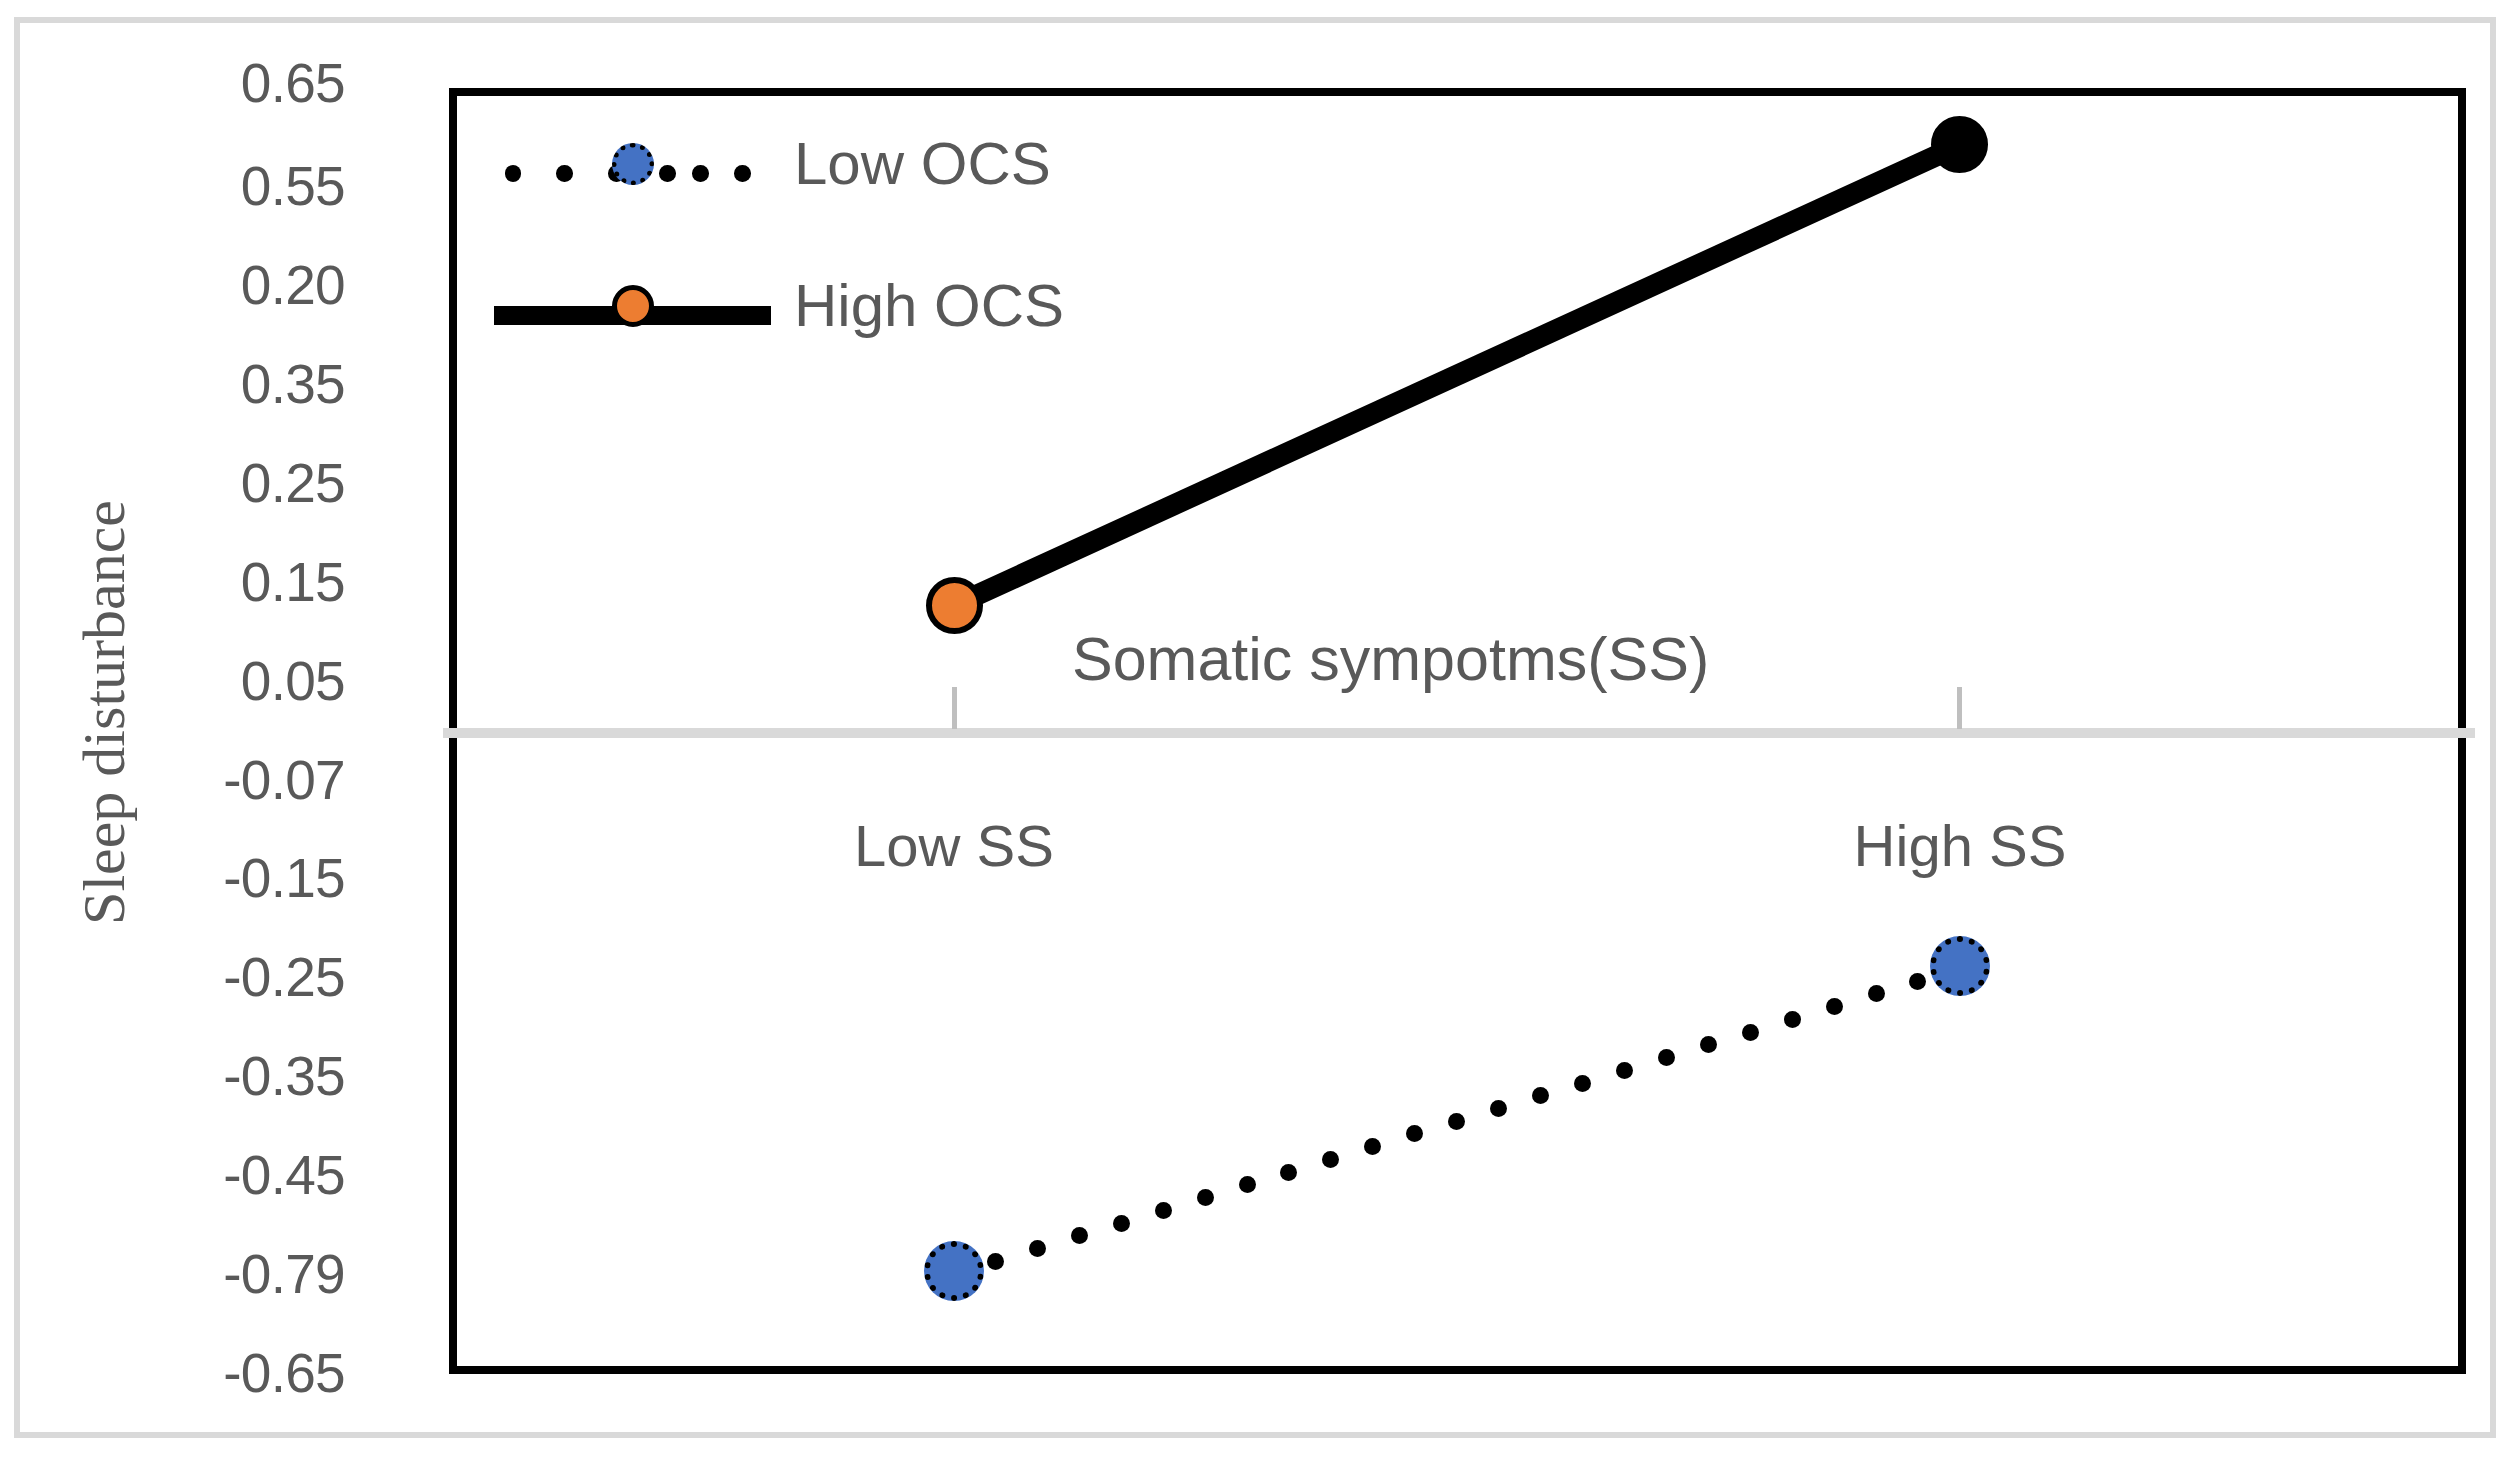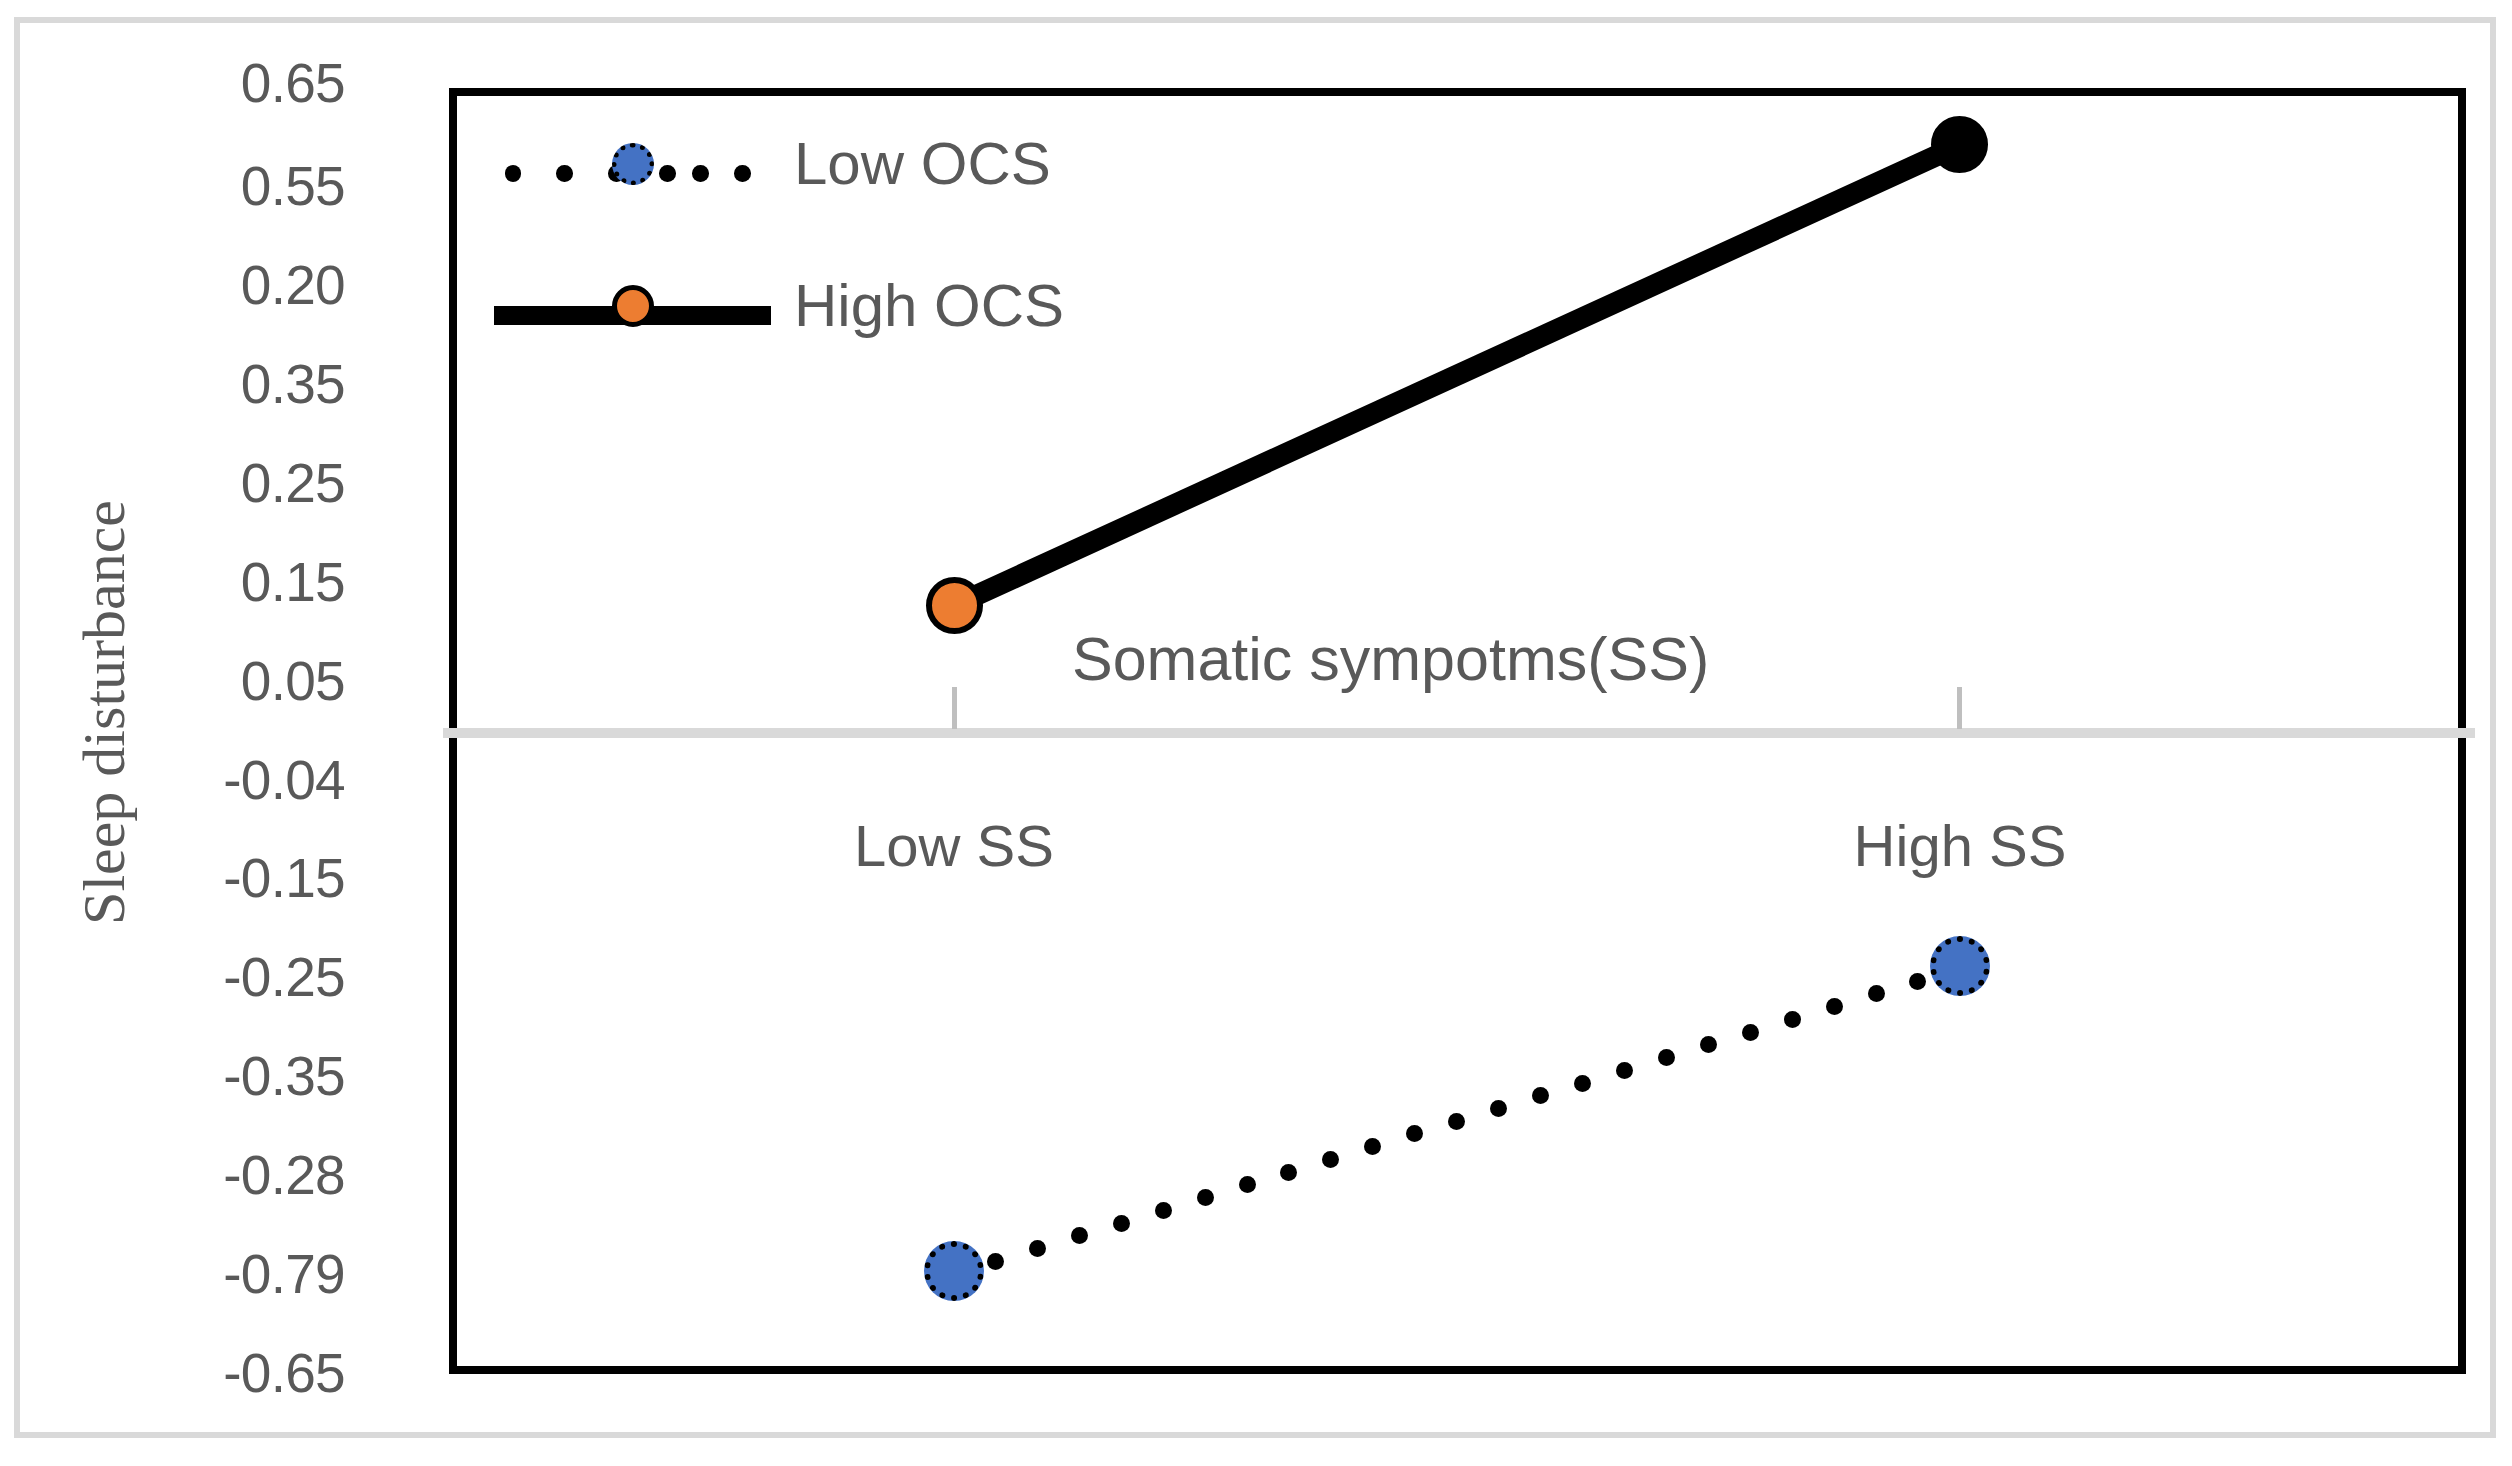--- a/index.html
+++ b/index.html
@@ -92,25 +92,25 @@
   <div id="yaxis-title">Sleep disturbance</div>
 
   <div id="ytick-col">
     <div class="ytick" style="top:56px">0.65</div>
     <div class="ytick" style="top:159px">0.55</div>
     <div class="ytick" style="top:258px">0.20</div>
     <div class="ytick" style="top:357px">0.35</div>
     <div class="ytick" style="top:456px">0.25</div>
     <div class="ytick" style="top:555px">0.15</div>
     <div class="ytick" style="top:654px">0.05</div>
-    <div class="ytick" style="top:753px">-0.04</div>
+    <div class="ytick" style="top:753px">-0.07</div>
     <div class="ytick" style="top:851px">-0.15</div>
     <div class="ytick" style="top:950px">-0.25</div>
     <div class="ytick" style="top:1049px">-0.35</div>
-    <div class="ytick" style="top:1148px">-0.28</div>
+    <div class="ytick" style="top:1148px">-0.45</div>
     <div class="ytick" style="top:1247px">-0.79</div>
     <div class="ytick" style="top:1346px">-0.65</div>
   </div>
 
   <div id="plot"></div>
 
   <div id="zero-gridline"></div>
   <div class="xtick-mark" style="left:952px;top:687px"></div>
   <div class="xtick-mark" style="left:1957px;top:687px"></div>
 

